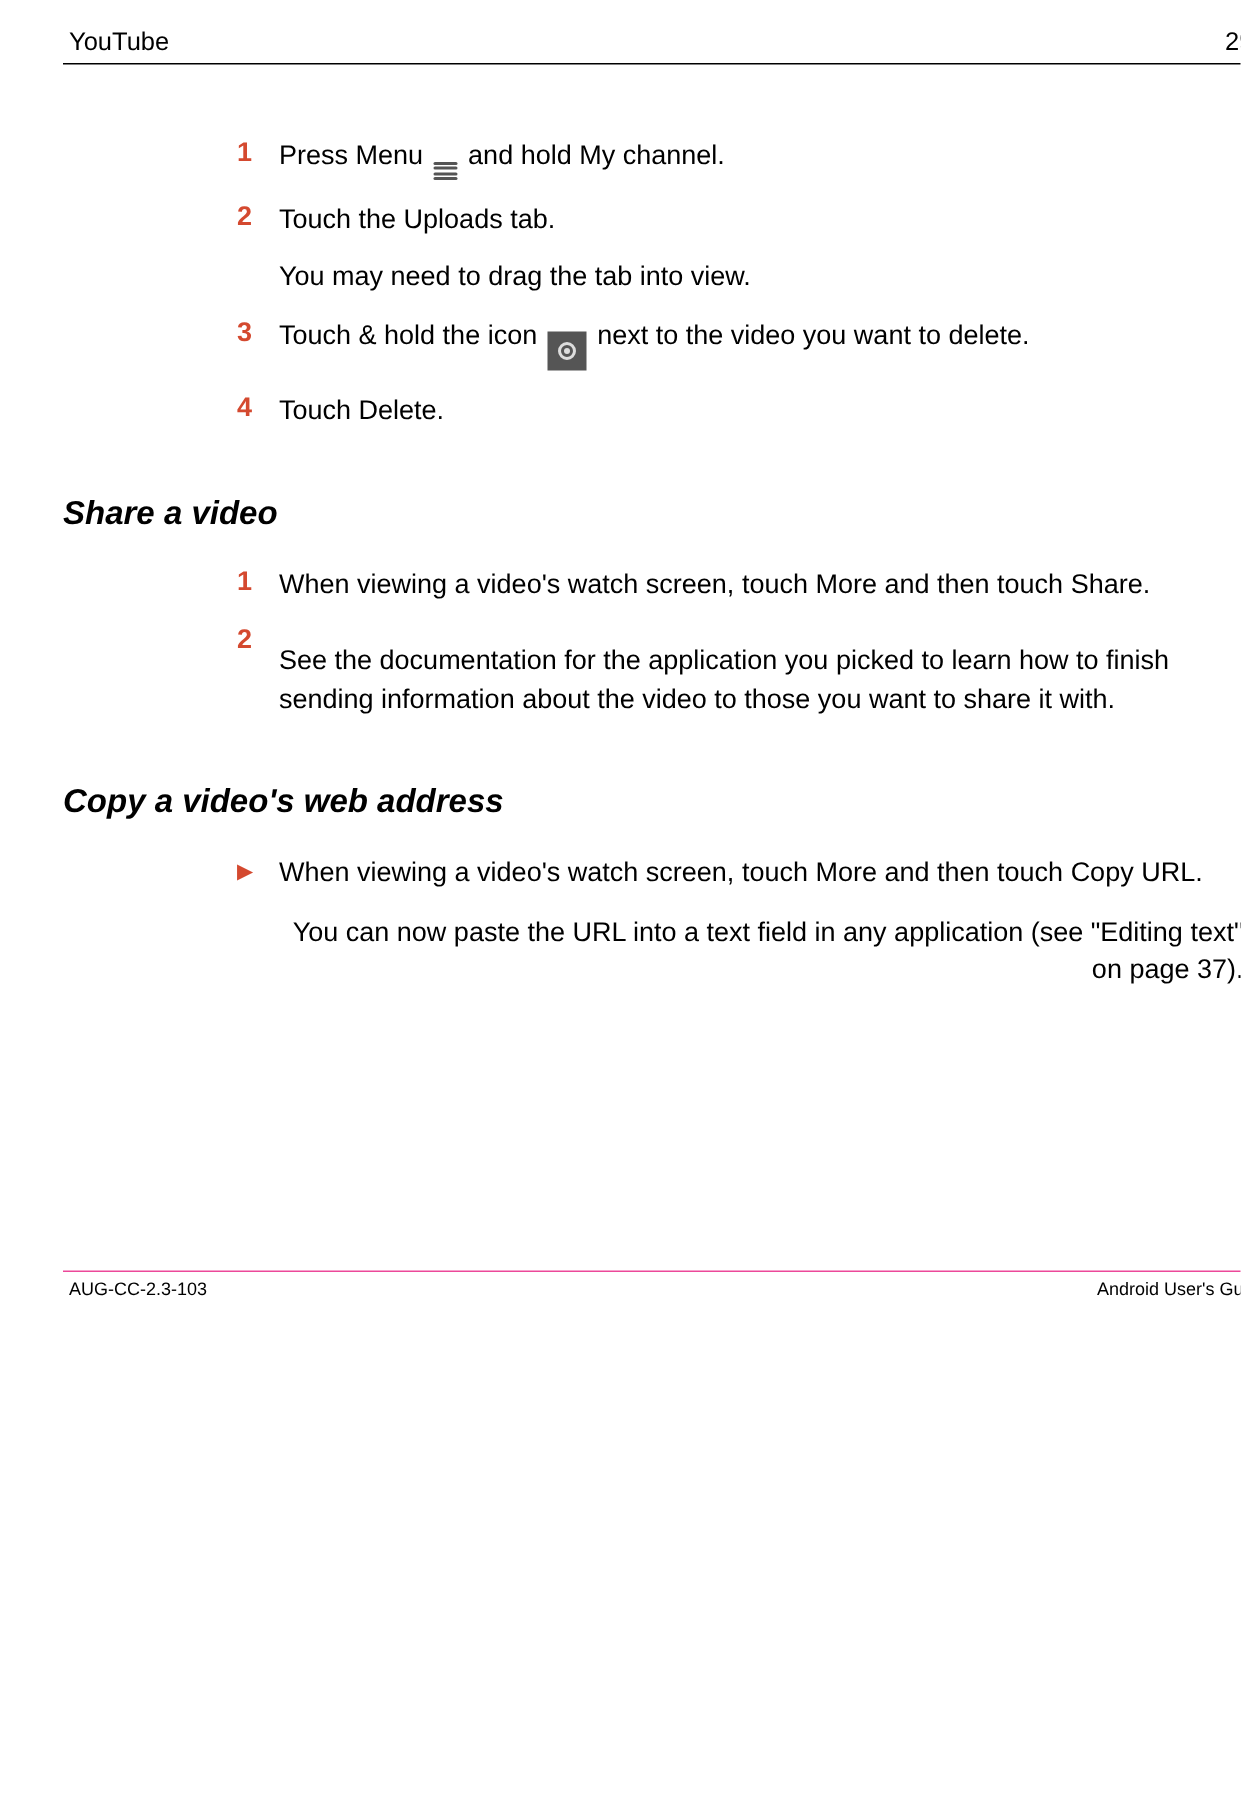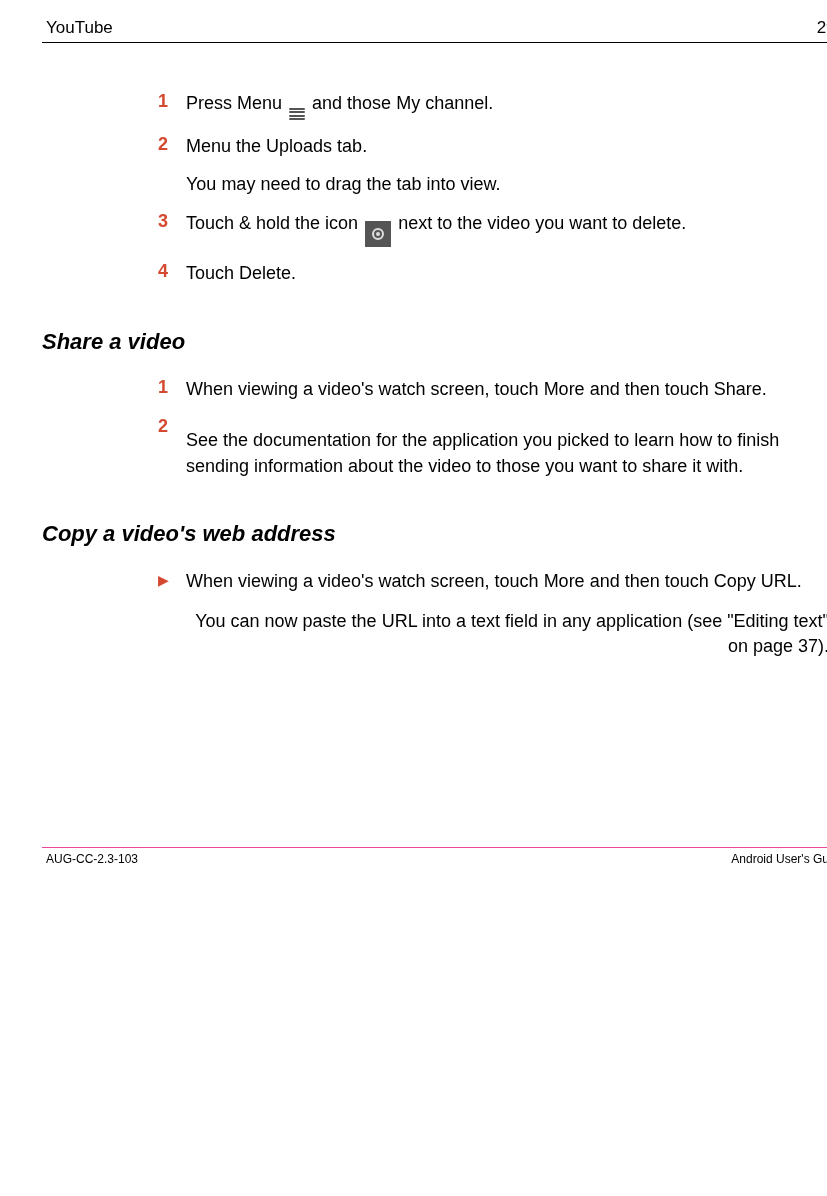--- a/index.html
+++ b/index.html
@@ -154,28 +154,28 @@
     <div class="steps">
 
       <div class="step">
         <div class="step-num">1</div>
         <div class="step-body">
           <span>Press </span><b>Menu</b><span> </span><span class="menu-icon">
               <span></span>
               <span></span>
               <span></span>
               <span></span>
-            </span><span> and those </span><b>My channel</b><span>.</span>
+            </span><span> and hold </span><b>My channel</b><span>.</span>
         </div>
       </div>
 
       <div class="step">
         <div class="step-num">2</div>
         <div class="step-body">
-          <span>Menu the </span><b>Uploads</b><span> tab.</span>
+          <span>Touch the </span><b>Uploads</b><span> tab.</span>
           <div class="step-sub">You may need to drag the tab into view.</div>
         </div>
       </div>
 
       <div class="step">
         <div class="step-num">3</div>
         <div class="step-body">
           <span>Touch &amp; hold the icon </span><span class="video-icon">
               <span class="video-icon-inner">
                 <span class="video-icon-dot"></span>

